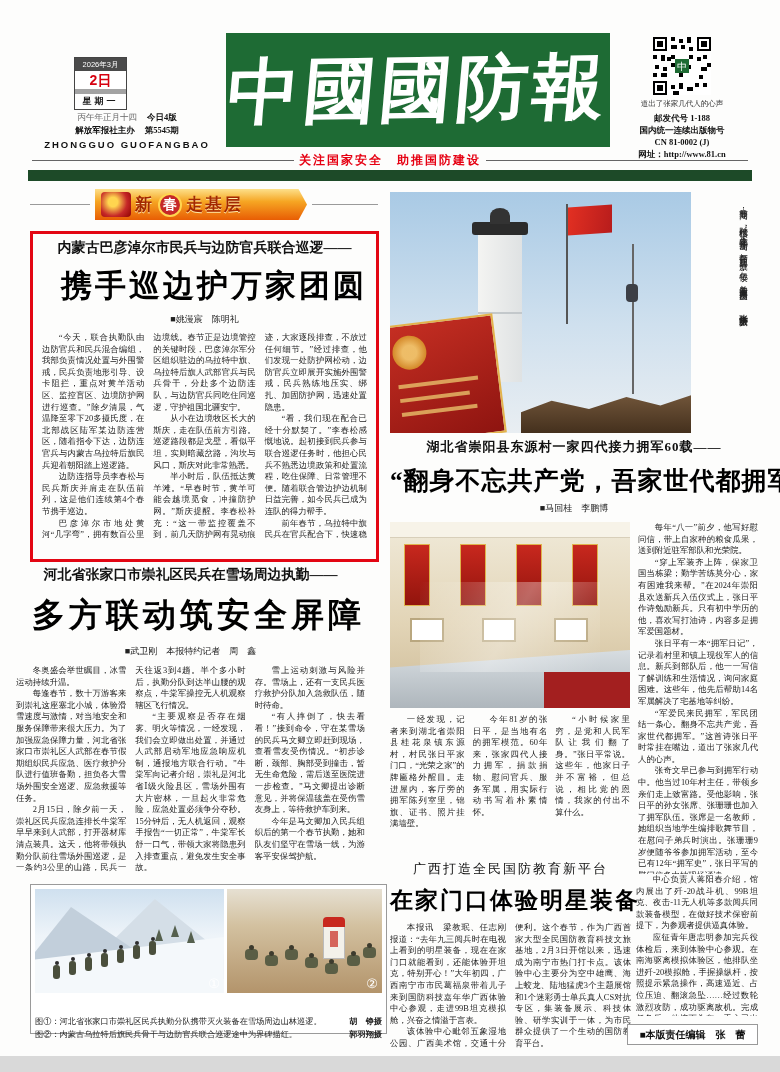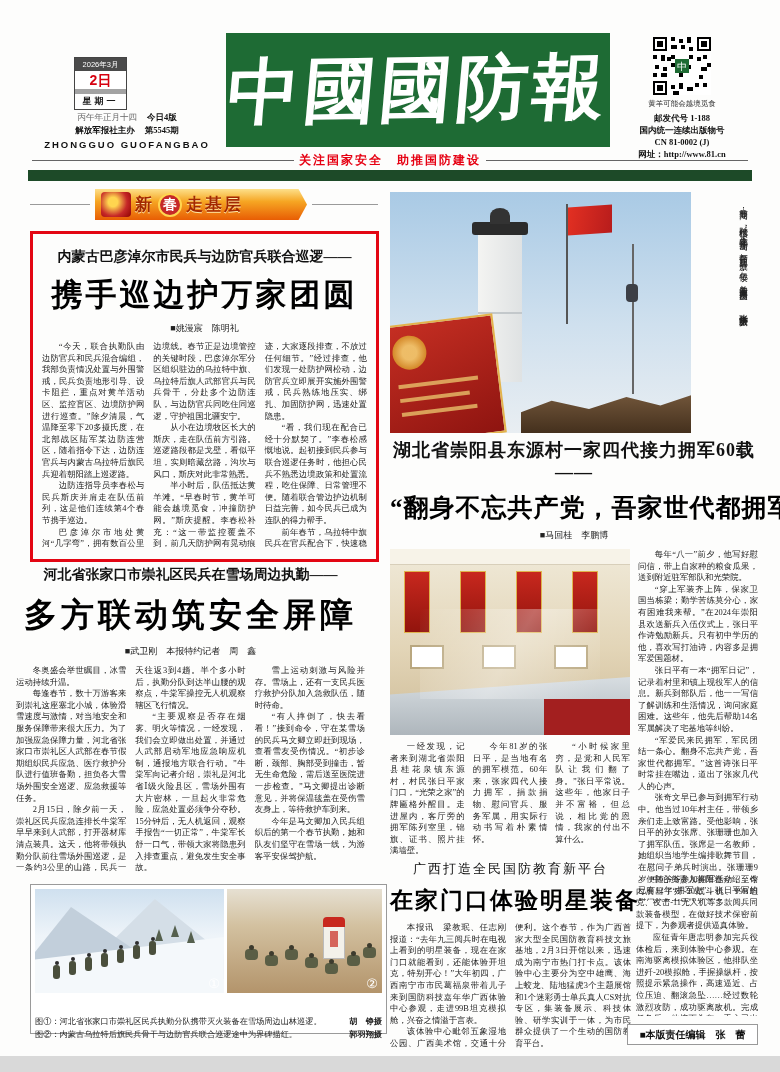--- a/index.html
+++ b/index.html
@@ -36,28 +36,28 @@
             clip-path:polygon(0 0,96% 0,100% 50%,96% 100%,0 100%); display:flex; align-items:center; gap:4px; padding-left:6px; }
   .banner-cap { width:30px; height:25px; background:radial-gradient(circle at 40% 40%,#ffd54f 20%,#c62828 60%,#8e0000 100%); border-radius:4px; }
   .banner-char { font-family:"Liberation Sans",sans-serif; font-weight:bold; font-size:17px; color:#a32800;
                  text-shadow:0 1px 0 #ffe9a8; letter-spacing:2px; }
   .banner-circle { width:24px; height:24px; border-radius:50%; background:#c62828; border:2px solid #ffd54f; color:#fff;
                    font-size:14px; font-weight:bold; display:flex; align-items:center; justify-content:center; font-family:"Liberation Sans",sans-serif; }
   .banner-hline { position:absolute; top:204px; height:1px; background:#9a9a9a; }
 
   
   .kicker { text-align:center; font-weight:bold; color:#111; }
-  .headline { text-align:center; font-weight:bold; color:#000; font-family:"Liberation Sans",sans-serif; white-space:nowrap; }
+  .headline { text-align:right; font-weight:bold; color:#000; font-family:"Liberation Sans",sans-serif; white-space:nowrap; }
   .byline { text-align:center; font-size:9px; color:#222; }
   .body-cols p, .col-single p { font-size:8.4px; line-height:1.38; text-align:justify; text-indent:2em; color:#222; }
   .body-cols { column-gap:9px; overflow:hidden; }
   .col-single { overflow:hidden; }
 
   
-  .red-box { position:absolute; left:30px; top:231px; width:349px; height:331px; border:3px solid #e30613; background:#fdfdfc; padding:12px 9px 6px; }
+  .red-box { position:absolute; left:30px; top:231px; width:349px; height:331px; border:3px solid #e30613; background:#fdfdfc; padding:3px 9px 6px; }
   .red-box .kicker { font-size:14px; margin-top:2px; }
   .red-box .headline { font-size:31px; letter-spacing:3px; margin:8px 0 6px; }
   .red-box .byline { margin-bottom:6px; }
   .red-box .body-cols { column-count:3; height:212px; }
 
   
   .island-photo { position:absolute; left:390px; top:192px; width:301px; height:241px; overflow:hidden;
                   background:linear-gradient(180deg,#a9cae5 0%,#cfe0ee 55%,#e9eef2 100%); }
   .lh-tower { position:absolute; left:88px; top:38px; width:44px; height:152px; background:linear-gradient(90deg,#f4f4f2,#dfe2e3); border-radius:5px 5px 0 0; }
   .lh-band { position:absolute; left:82px; top:30px; width:56px; height:13px; background:#2b2b2b; border-radius:3px; }
@@ -74,21 +74,21 @@
   .island-banner .gold-line { position:absolute; left:14px; height:4px; background:#e9c06a; opacity:.8; }
   .island-rocks { position:absolute; right:0; bottom:0; width:170px; height:46px;
                   background:linear-gradient(180deg,#7a5d40,#463categor020 120%); background:linear-gradient(180deg,#7a5d40,#44301d);
                   clip-path:polygon(0 55%,18% 30%,40% 48%,62% 22%,82% 40%,100% 18%,100% 100%,0 100%); }
   .island-caption { position:absolute; left:694px; top:192px; width:62px; height:241px; writing-mode:vertical-rl;
                     font-size:8.5px; line-height:16px; padding:10px 4px 0 0; color:#222; letter-spacing:1px; }
   .island-credit { font-weight:bold; margin-top:8px; }
 
   
   .yongjun { position:absolute; left:390px; top:438px; width:368px; height:430px; }
-  .yongjun .kicker { font-size:18px; letter-spacing:1px; }
+  .yongjun .kicker { font-size:13px; letter-spacing:1px; }
   .yongjun .headline { font-family:"Liberation Serif",serif; font-size:25px; letter-spacing:1px; margin:8px 0 5px; }
   .yongjun .byline { margin-bottom:7px; }
   .yj-body { display:flex; gap:8px; }
   .yj-left { width:240px; }
   .exhibit-photo { position:relative; width:240px; height:186px; overflow:hidden; background:linear-gradient(180deg,#f0ead9 0%,#e2d4b6 55%,#cdbb97 100%); }
   .ex-ceiling { position:absolute; left:0; top:0; width:100%; height:16px; background:#f7f3e8; border-bottom:1px solid #d8cfba; }
   .ex-banner { position:absolute; top:22px; width:26px; height:62px; background:linear-gradient(180deg,#c8281e,#92140d); border:1px solid #e0b34c; }
   .ex-frame { position:absolute; top:96px; width:34px; height:24px; background:#fff; border:2px solid #b9a77f; }
   .ex-case { position:absolute; left:0; bottom:0; width:100%; height:58px; background:linear-gradient(180deg,#d7dde1,#aeb6bc); clip-path:polygon(0 30%,100% 0,100% 100%,0 100%); }
   .ex-cloth { position:absolute; right:0; bottom:0; width:86px; height:36px; background:#a31f1f; }
@@ -201,21 +201,21 @@
         <rect x="1" y="23" width="5" height="5"></rect>
       </g>
     <g fill="#000">
         <rect x="2" y="2" width="3" height="3"></rect>
         <rect x="24" y="2" width="3" height="3"></rect>
         <rect x="2" y="24" width="3" height="3"></rect>
       </g>
     <rect x="11" y="11" width="7" height="7" fill="#1e6b34"></rect>
     <text x="14.5" y="16.6" font-size="5" fill="#fff" text-anchor="middle" font-family="Liberation Sans, sans-serif">中</text>
   </svg>
-  <div class="qr-caption">黄羊可能会越境觅食</div>
+  <div class="qr-caption">道出了张家几代人的心声</div>
 
   <div class="postal">
     <div>邮发代号 1-188</div>
     <div>国内统一连续出版物号</div>
     <div>CN 81-0002 (J)</div>
     <div>网址：http://www.81.cn</div>
   </div>
 
   <div class="slogan-row">
     <span class="slogan-line" style="left:32px; width:262px;"></span>

